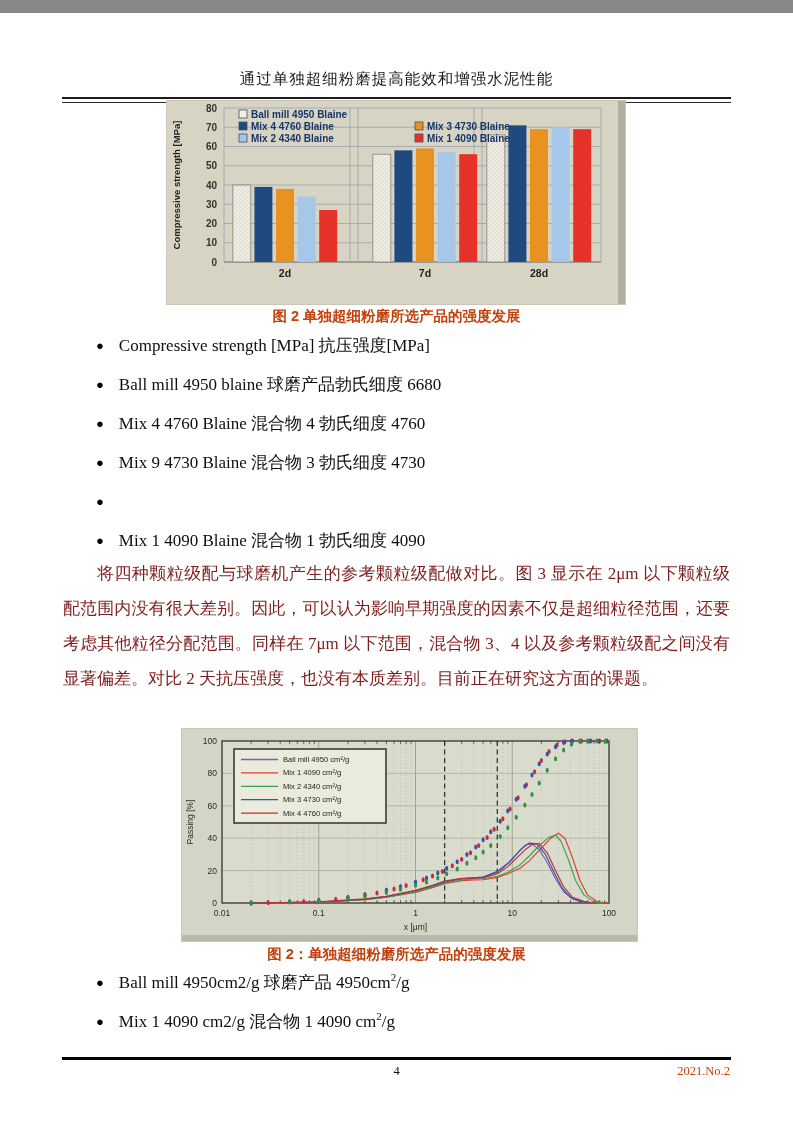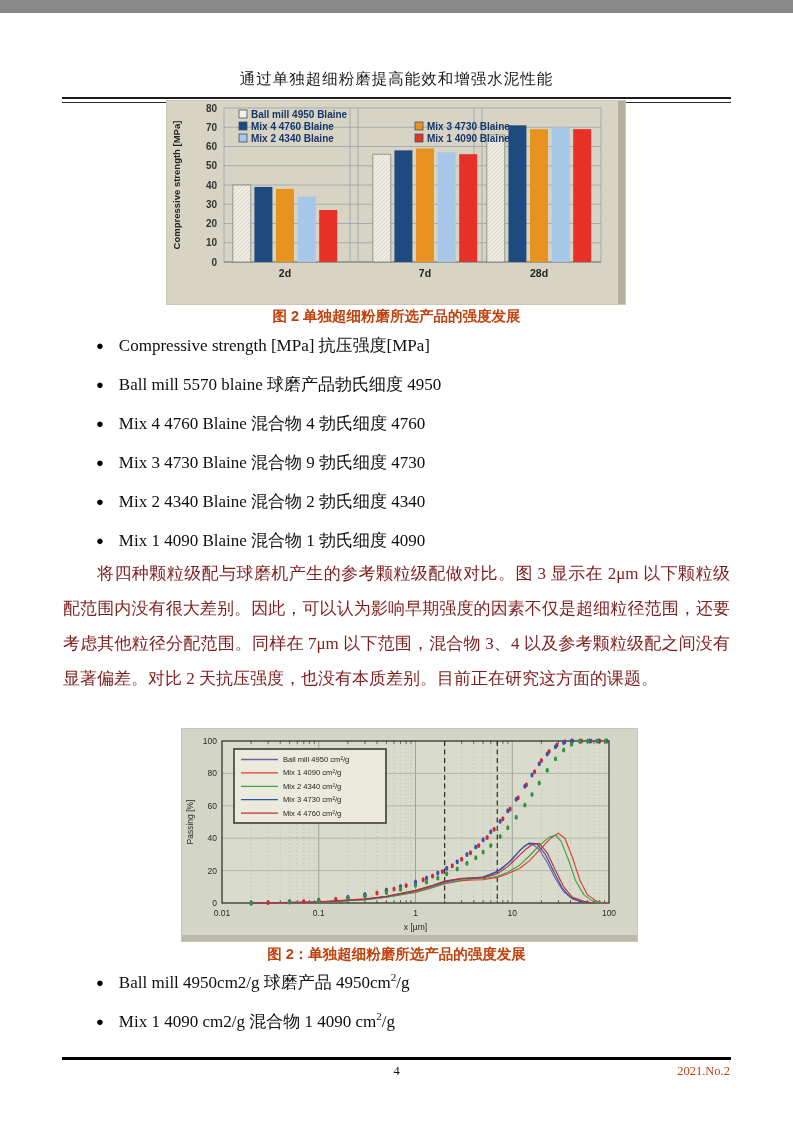--- a/index.html
+++ b/index.html
@@ -114,33 +114,32 @@
 
   <div class="caption" id="cap2">图 2  单独超细粉磨所选产品的强度发展</div>
 
   <ul class="blist" id="blist2">
       <li>
         <span class="blt">●</span>
         <span class="blt-text">Compressive strength [MPa]  抗压强度[MPa]</span>
       </li>
       <li>
         <span class="blt">●</span>
-        <span class="blt-text">Ball mill 5570 blaine  球磨产品勃氏细度 4950</span>
+        <span class="blt-text">Ball mill 4950 blaine  球磨产品勃氏细度 6680</span>
       </li>
       <li>
         <span class="blt">●</span>
         <span class="blt-text">Mix 4 4760 Blaine  混合物 4  勃氏细度 4760</span>
       </li>
       <li>
         <span class="blt">●</span>
-        <span class="blt-text">Mix 3 4730 Blaine  混合物 9  勃氏细度  4730</span>
-      </li>
-      <li>
-        <span class="blt">●</span>
-        <span class="blt-text">Mix 2 4340 Blaine  混合物 2  勃氏细度  4340</span>
+        <span class="blt-text">Mix 9 4730 Blaine  混合物 3  勃氏细度  4730</span>
+      </li>
+      <li>
+        <span class="blt">●</span>
       </li>
       <li>
         <span class="blt">●</span>
         <span class="blt-text">Mix 1 4090 Blaine  混合物  1 勃氏细度  4090</span>
       </li>
     </ul>
 
   <div class="para">将四种颗粒级配与球磨机产生的参考颗粒级配做对比。图 3 显示在 2μm 以下颗粒级配范围内没有很大差别。因此，可以认为影响早期强度的因素不仅是超细粒径范围，还要考虑其他粒径分配范围。同样在 7μm 以下范围，混合物 3、4 以及参考颗粒级配之间没有显著偏差。对比 2 天抗压强度，也没有本质差别。目前正在研究这方面的课题。</div>
 
   <div class="photo" id="fig3-photo">

